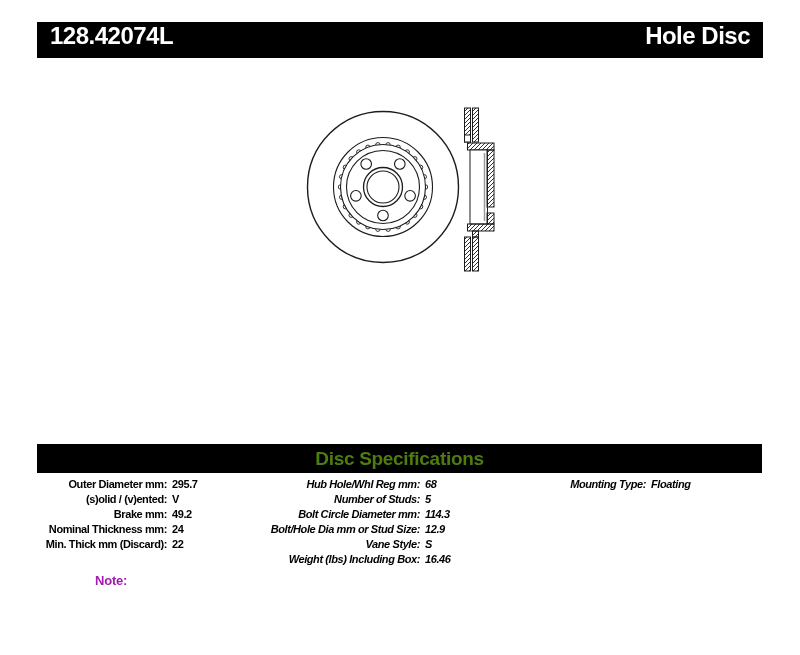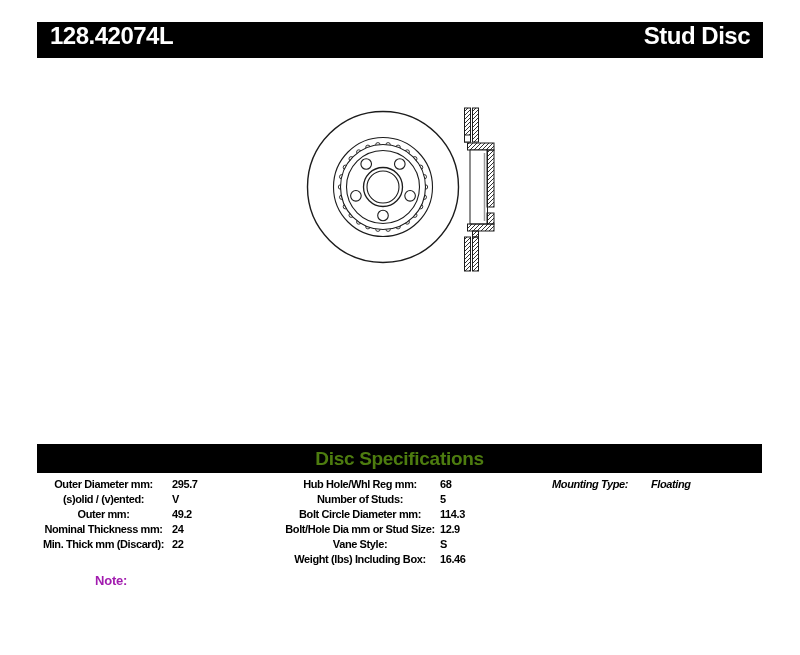--- a/index.html
+++ b/index.html
@@ -69,32 +69,32 @@
     display: flex;
     height: 15px;
     line-height: 15px;
     font-size: 11px;
     font-weight: bold;
     letter-spacing: -0.4px;
     white-space: nowrap;
   }
   .spec-label {
     display: block;
-    text-align: center;
+    text-align: right;
     flex: 0 0 auto;
   }
   .spec-value {
     display: block;
     text-align: left;
     padding-left: 5px;
     flex: 0 0 auto;
   }
   .col-left  { left: 40px; }
   .col-left  .spec-label { width: 127px; }
-  .col-mid   { left: 285px; }
+  .col-mid   { left: 270px; font-style: italic; }
   .col-mid   .spec-label { width: 150px; }
   .col-right { left: 534px; font-style: italic; }
   .col-right .spec-label { width: 112px; }
 
   .note-label {
     position: absolute;
     left: 95px;
     top: 573px;
     font-size: 13px;
     font-weight: bold;
@@ -102,21 +102,21 @@
     letter-spacing: -0.2px;
   }
 </style>
 </head>
 <body>
 
 <div class="page">
 
   <div class="header-bar">
     <span>128.42074L</span>
-    <span>Stud Disc</span>
+    <span>Hole Disc</span>
   </div>
 
   <svg class="drawing" viewBox="280 90 240 200" xmlns="http://www.w3.org/2000/svg">
     <defs>
       <pattern id="hatch" patternUnits="userSpaceOnUse" width="4" height="4">
         <path d="M0,4 L4,0" stroke="#1c1c1c" stroke-width="0.9"></path>
       </pattern>
     </defs>
 
     <g fill="none" stroke="#1c1c1c">
@@ -195,21 +195,21 @@
   <div class="spec-col col-left">
     <div class="spec-row">
       <span class="spec-label">Outer Diameter mm:</span>
       <span class="spec-value">295.7</span>
     </div>
     <div class="spec-row">
       <span class="spec-label">(s)olid / (v)ented:</span>
       <span class="spec-value">V</span>
     </div>
     <div class="spec-row">
-      <span class="spec-label">Outer mm:</span>
+      <span class="spec-label">Brake mm:</span>
       <span class="spec-value">49.2</span>
     </div>
     <div class="spec-row">
       <span class="spec-label">Nominal Thickness mm:</span>
       <span class="spec-value">24</span>
     </div>
     <div class="spec-row">
       <span class="spec-label">Min. Thick mm (Discard):</span>
       <span class="spec-value">22</span>
     </div>

